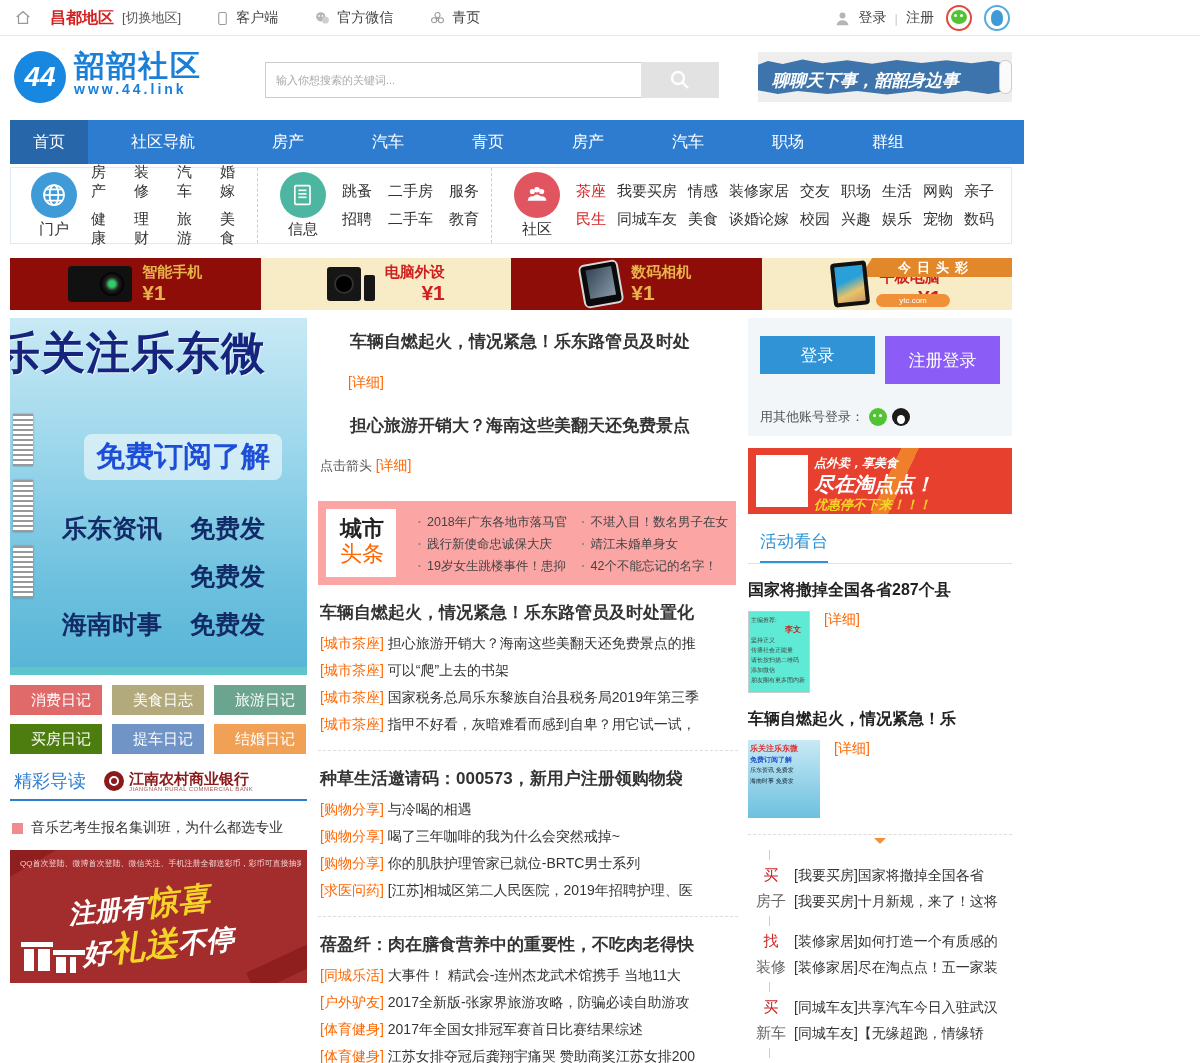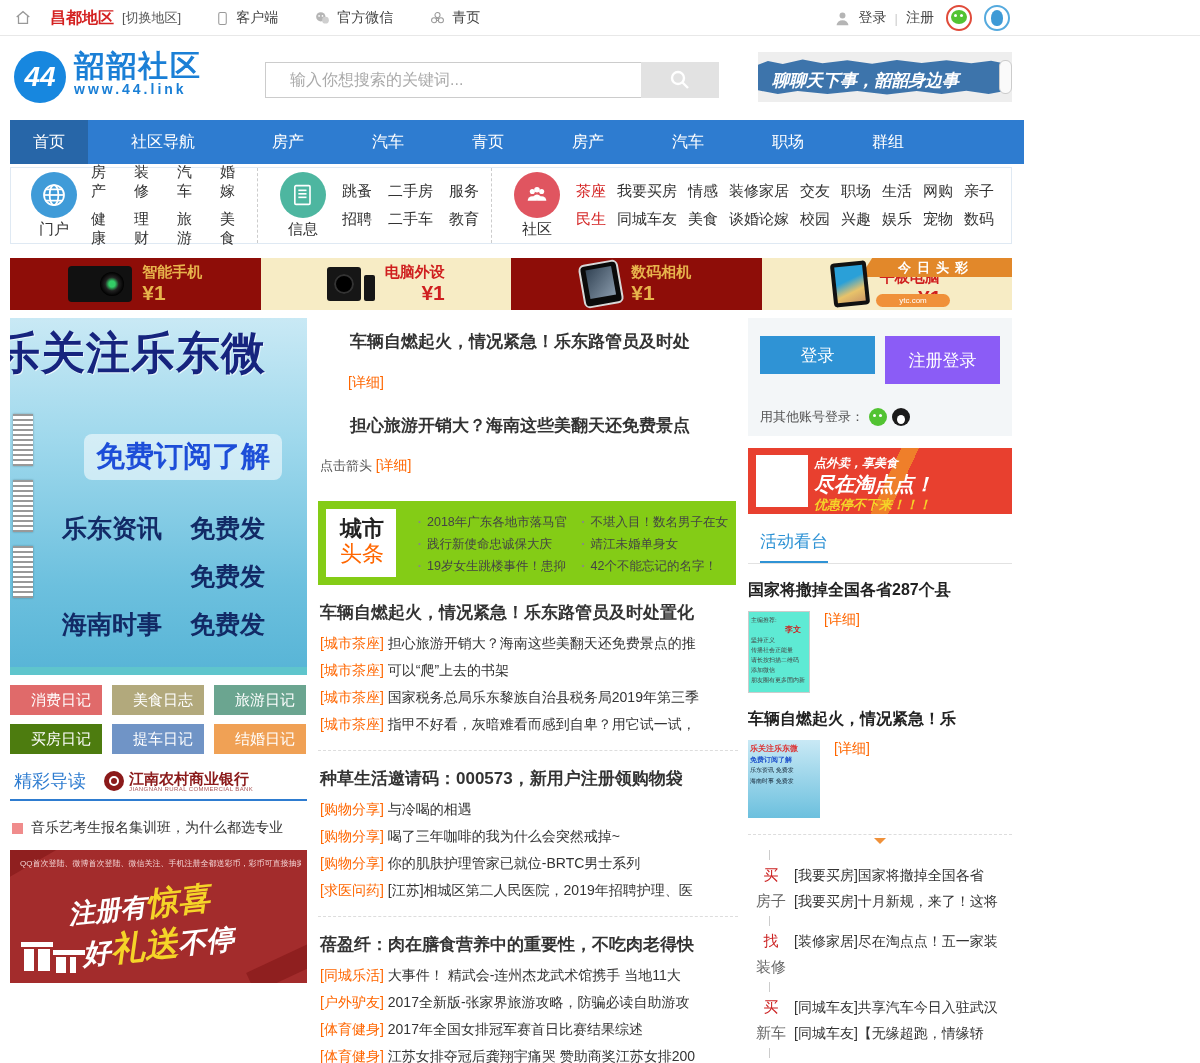--- a/index.html
+++ b/index.html
@@ -29,22 +29,22 @@
 
   
   #header { position:absolute; top:37px; left:0; width:1024px; height:82px; background:#fff; }
   .logo { position:absolute; left:14px; top:14px; display:flex; align-items:flex-start; }
   .logo-circle { width:52px; height:52px; border-radius:50%; background:#1787df; color:#fff;
     font-size:28px; font-weight:bold; display:flex; align-items:center; justify-content:center; font-style:italic; }
   .logo-text { margin-left:8px; }
   .logo-name { color:#1a7fd6; font-size:30px; font-weight:bold; letter-spacing:2px; line-height:30px; }
   .logo-url { color:#1a7fd6; font-size:14px; font-weight:bold; letter-spacing:3px; }
   .searchbox { position:absolute; left:265px; top:25px; display:flex; }
-  .searchbox input { width:376px; height:36px; border:1px solid #ccc; border-right:none; padding:0 24px;
-    font-size:16px; color:#333; outline:none; }
+  .searchbox input { width:376px; height:36px; border:1px solid #ccc; border-right:none; padding:0 10px;
+    font-size:11px; color:#333; outline:none; }
   .searchbox input::placeholder { color:#aaa; }
   .search-btn { width:78px; height:36px; background:#e2e2e2; border:none; display:flex;
     align-items:center; justify-content:center; cursor:pointer; }
   .hd-banner { position:absolute; left:758px; top:15px; width:254px; height:50px; background:#eee; }
   .hd-banner .band { position:absolute; left:0; top:6px; right:6px; bottom:6px; background:#3d74ab;
     clip-path:polygon(0 18%,4% 8%,10% 16%,18% 4%,26% 14%,36% 6%,46% 15%,56% 5%,66% 13%,76% 6%,86% 14%,94% 7%,100% 15%,100% 86%,93% 95%,84% 86%,74% 95%,64% 87%,52% 96%,40% 87%,28% 95%,16% 87%,8% 95%,0 85%); }
   .hd-banner .band span { position:absolute; left:14px; top:11px; color:#fff; font-size:17px; font-weight:bold;
     font-style:italic; white-space:nowrap; }
   .hd-banner .roll { position:absolute; right:0; top:8px; width:13px; height:34px; background:#fafafa;
     border:1px solid #ccc; border-radius:6px; }
@@ -133,21 +133,21 @@
     background-image:linear-gradient(90deg,transparent 10px,#a32c2c 10px 14px,transparent 14px); }
   .gift::after { content:""; position:absolute; left:-3px; top:-7px; width:32px; height:5px; background:#fff; }
   .gift.g2 { left:46px; bottom:10px; width:20px; height:16px; }
 
   
   #middle { position:absolute; top:318px; left:318px; width:420px; }
   .m-h1 { font-size:17px; font-weight:bold; color:#333; margin:12px 0 0 32px; }
   .detail { color:#f60; font-size:14px; }
   .m-detail-row { margin:20px 0 0 30px; }
   .m-click-row { margin:20px 0 0 2px; font-size:13px; color:#555; }
-  .hbox { margin-top:26px; width:418px; height:84px; background:#84cc16; display:flex; padding:8px; }
+  .hbox { margin-top:26px; width:418px; height:84px; background:#fca5a5; display:flex; padding:8px; }
   .hbox-logo { width:86px; height:68px; background:#fff; position:relative; padding:8px 0 0 14px; }
   .hbox-logo::after { content:""; position:absolute; right:-10px; top:26px; border:10px solid transparent; border-left-color:#fff; }
   .hbox-logo .t1 { font-size:22px; font-weight:bold; color:#222; line-height:24px; display:block; }
   .hbox-logo .t2 { font-size:22px; font-weight:normal; color:#f60; line-height:26px; display:block; }
   .hbox-col { margin-left:22px; width:152px; padding-top:2px; }
   .hbox-col.c2 { margin-left:14px; }
   .hbox-item { font-size:12.5px; color:#444; line-height:22px; white-space:nowrap; overflow:hidden; }
   .hbox-item::before { content:"·"; color:#888; margin-right:5px; font-weight:bold; }
   .sec-head { font-size:17px; font-weight:bold; color:#333; margin:16px 0 6px 2px; }
   .sec-item { font-size:14px; line-height:27px; white-space:nowrap; overflow:hidden; margin-left:2px; }
@@ -575,20 +575,21 @@
       <div class="g-item"><span>[我要买房]</span><span>十月新规，来了！这将</span></div>
     </div>
   </div>
   <div class="group">
     <div class="vline"></div>
     <div class="g-label">
         <span class="g-char">找</span>
         <span class="g-word">装修</span>
       </div>
     <div class="g-items">
+      <div class="g-item"><span>[装修家居]</span><span>如何打造一个有质感的</span></div>
       <div class="g-item"><span>[装修家居]</span><span>尽在淘点点！五一家装</span></div>
     </div>
   </div>
   <div class="group">
     <div class="vline"></div>
     <div class="g-label">
         <span class="g-char">买</span>
         <span class="g-word">新车</span>
       </div>
     <div class="g-items">

